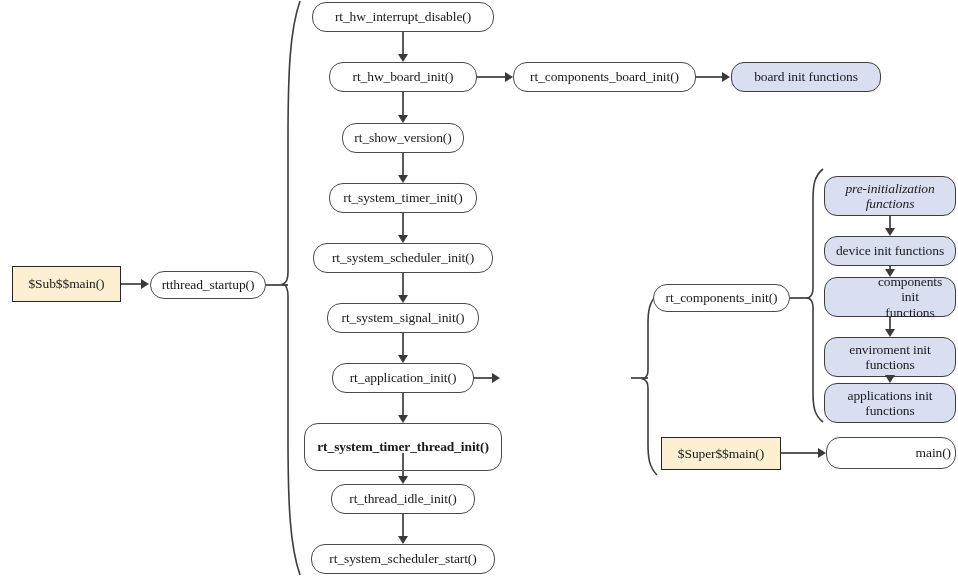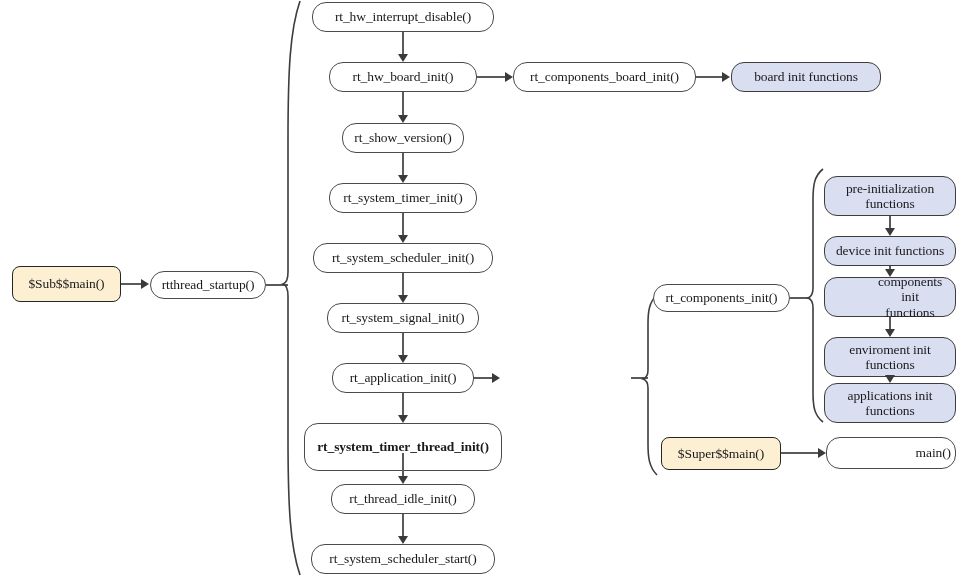--- a/index.html
+++ b/index.html
@@ -37,21 +37,21 @@
   
   .node.round.blue{
     background:#d9dff1;
     border:1.3px solid #3d3d3d;
     border-radius:13px;
   }
   
   .node.rect{
     background:#fdefd2;
     border:1.3px solid #262626;
-    border-radius:8px;
+    border-radius:0;
   }
   
   .conn{
     position:absolute;
     background:#5a5a5a;
   }
   .conn.v{width:2px;}
   .conn.h{height:2px;}
   .arrow{
     position:absolute;
@@ -166,21 +166,21 @@
   <div class="conn h" style="left:790px; top:297px; width:20px;"></div>
 
   <div class="brace" style="left:799px; top:168px;">
     <svg width="26" height="255" viewBox="0 0 26 255">
       <path d="M24 1 C 15 8, 14 18, 14 32 L14 120 C14 127, 12 129, 9 130
                C12 131, 14 133, 14 140 L14 224 C14 238, 15 247, 24 254" fill="none" stroke="#3d3d3d" stroke-width="1.6"></path>
     </svg>
   </div>
 
   <div id="stage-col">
-      <div class="node round blue" style="left: 824px; top: 176px; width: 132px; height: 40px;"><span>pre-initialization
+      <div class="node round blue" style="left: 824px; top: 176px; width: 132px; height: 40px; font-style: italic;"><span>pre-initialization
 functions</span></div>
       <div class="node round blue" style="left: 824px; top: 236px; width: 132px; height: 30px;"><span>device init functions</span></div>
       <div class="node round blue" style="left: 824px; top: 277px; width: 132px; height: 40px; padding-left: 44px;"><span>components init
 functions</span></div>
       <div class="node round blue" style="left: 824px; top: 337px; width: 132px; height: 40px;"><span>enviroment init
 functions</span></div>
       <div class="node round blue" style="left: 824px; top: 383px; width: 132px; height: 40px;"><span>applications init
 functions</span></div>
     </div>
   <div id="stage-arrows">

